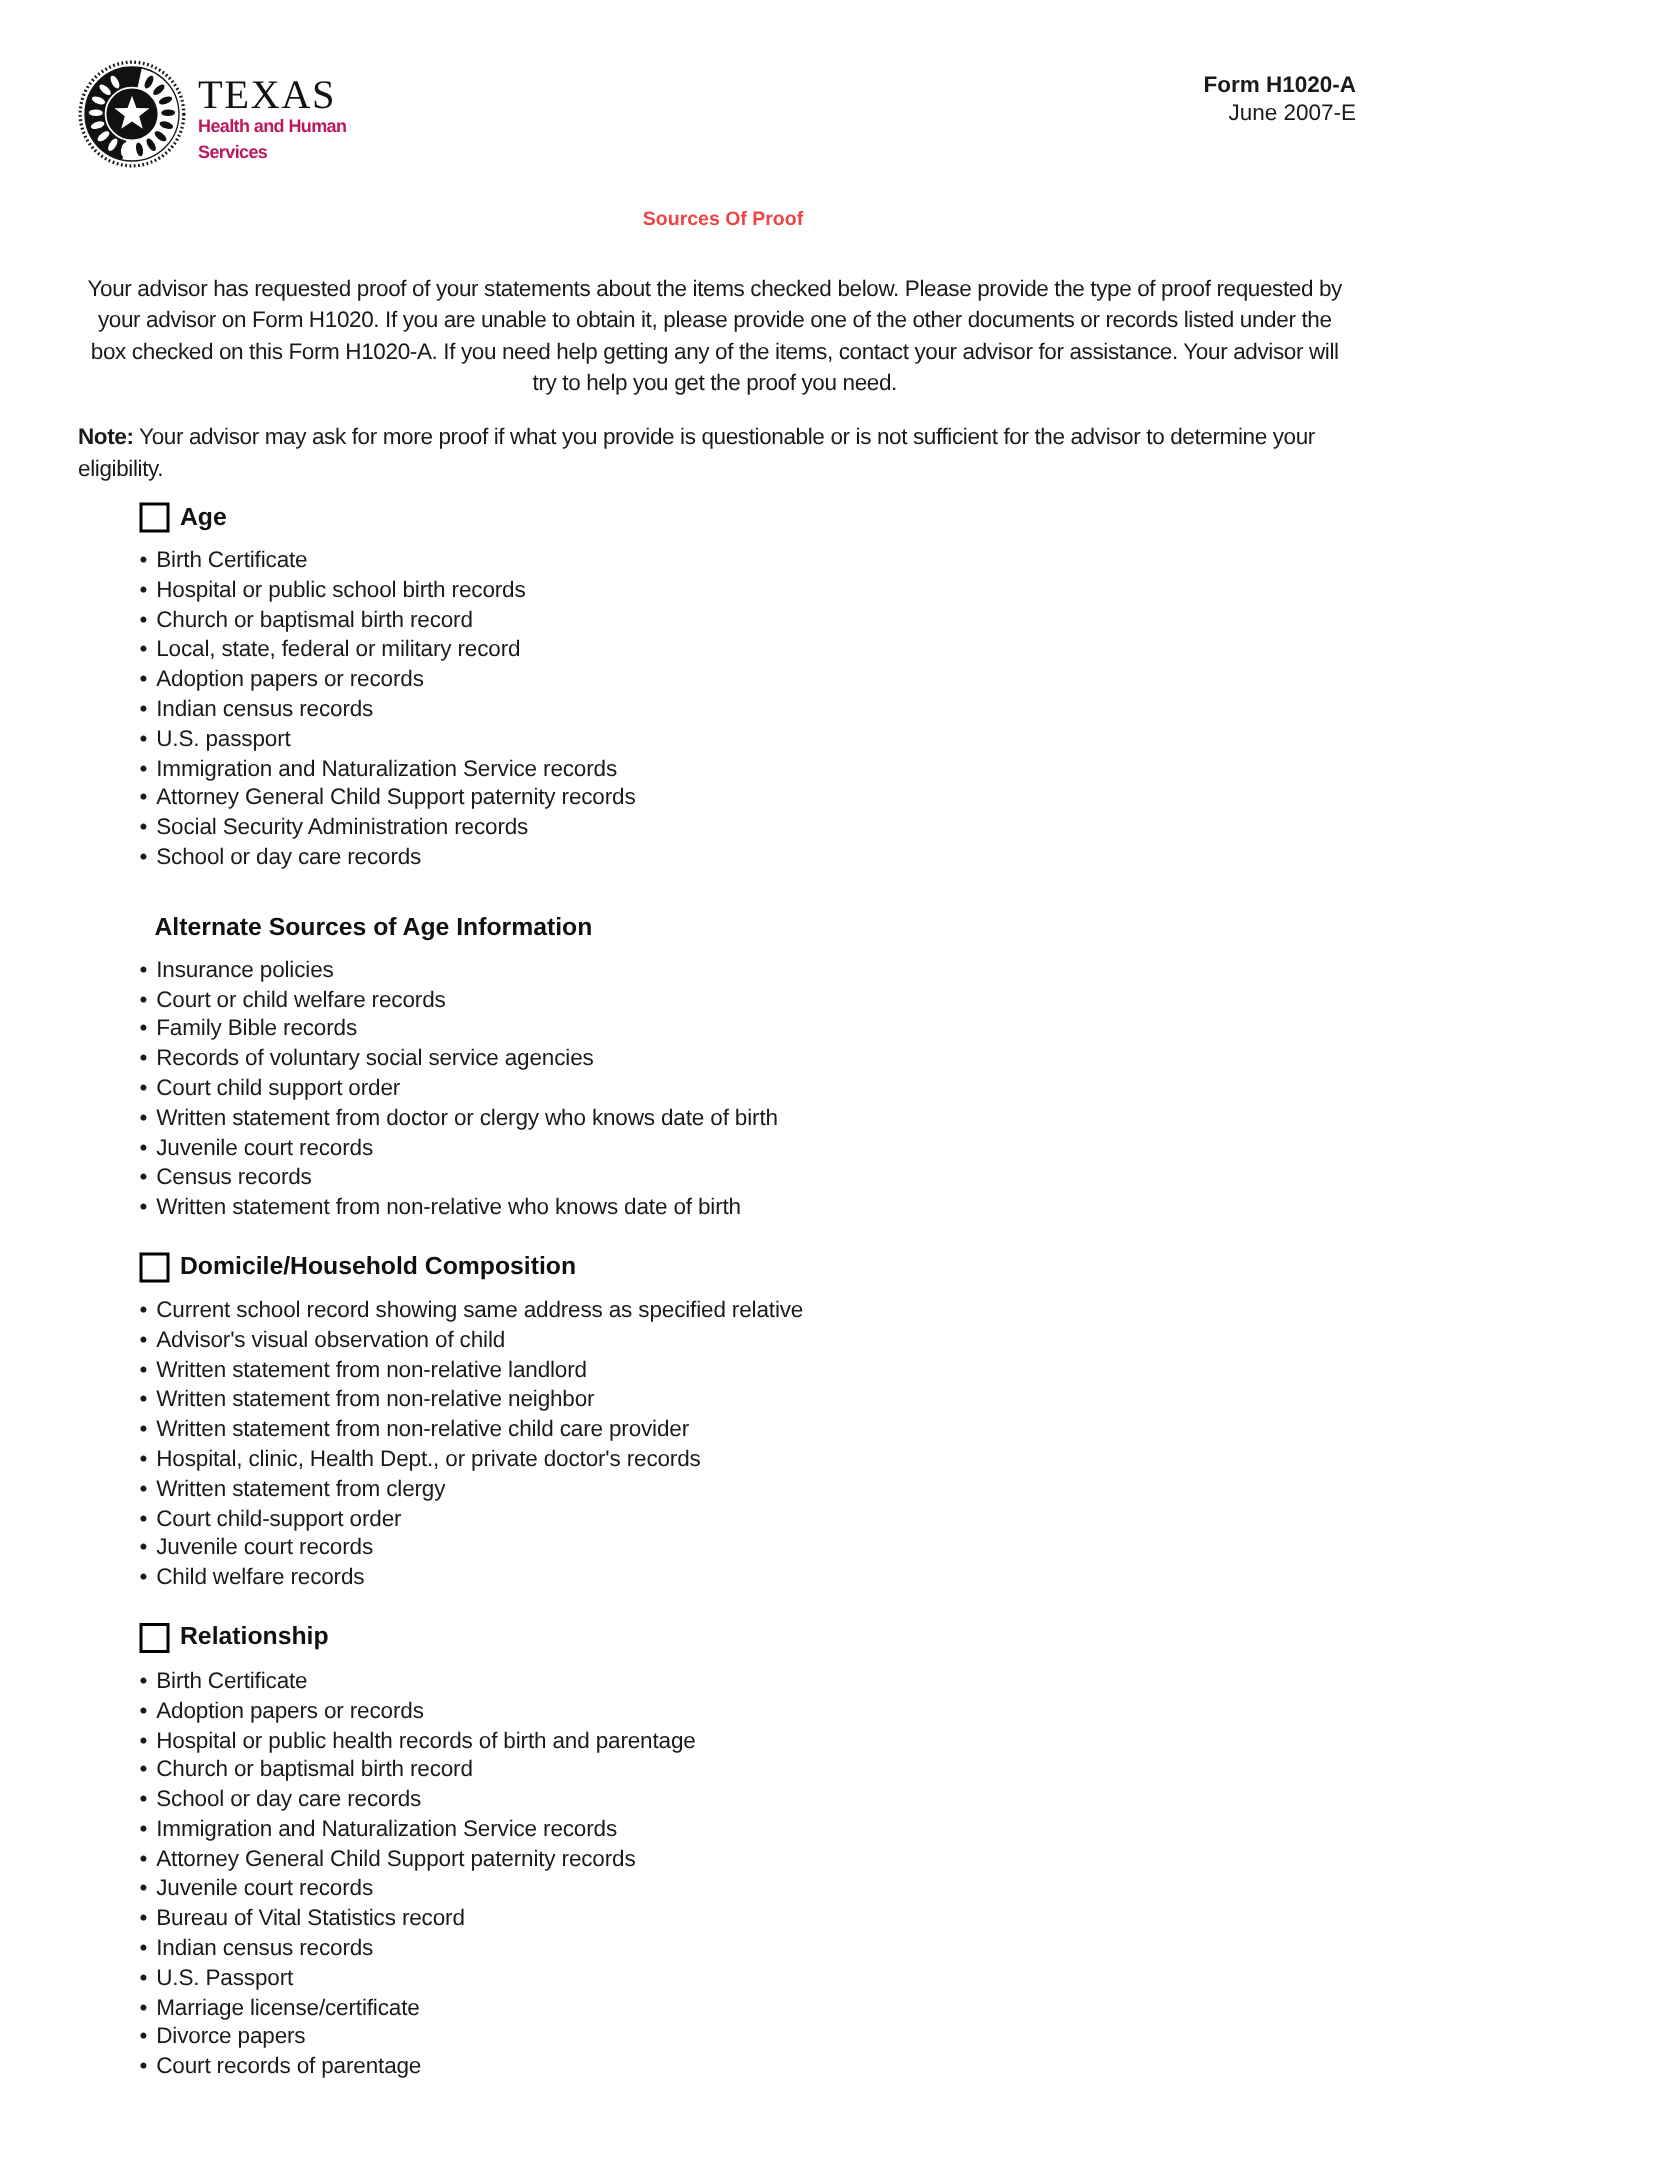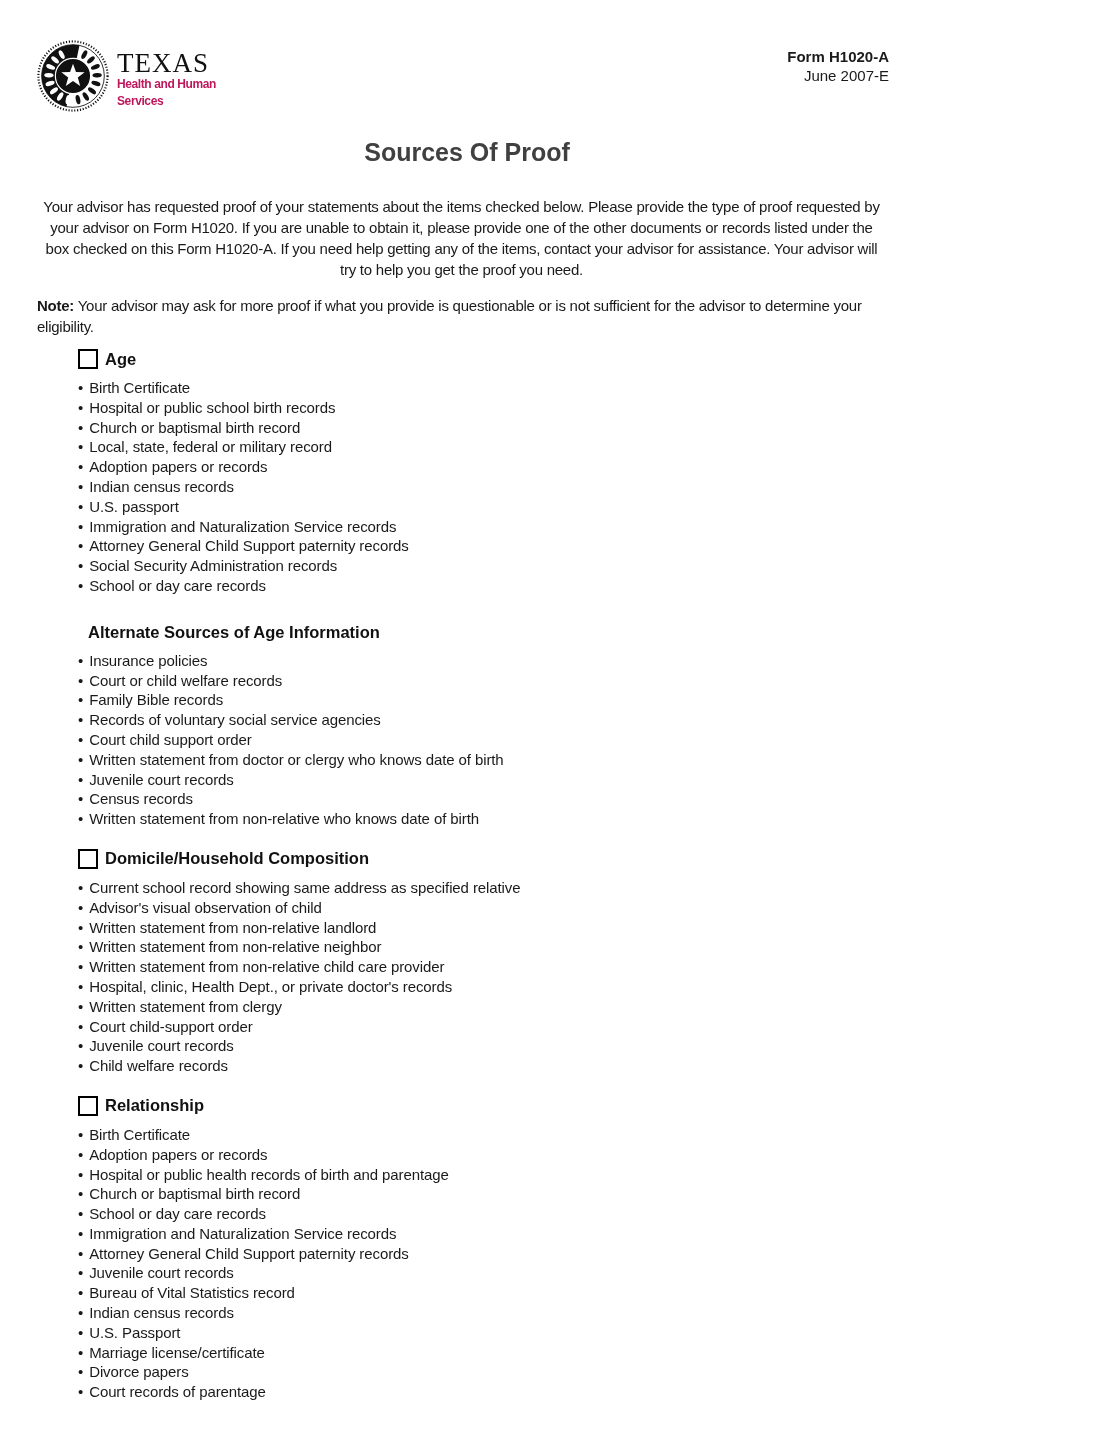--- a/index.html
+++ b/index.html
@@ -5,21 +5,21 @@
   * { box-sizing: border-box; margin: 0; padding: 0; }
   html, body { background: #fff; }
   body {
     width: 1113px;
     height: 1440px;
     margin: 0 auto;
     font-family: "Liberation Sans", "DejaVu Sans", sans-serif;
     color: #1a1a1a;
     position: relative;
   }
-  .page { width: 934px; min-height: 1440px; padding-top: 40px; }
+  .page { width: 934px; min-height: 1440px; padding-top: 40px; margin-left: 15px; }
 
   
   .header-row {
     display: flex;
     justify-content: space-between;
     align-items: flex-start;
     padding-left: 37px;
     padding-right: 45px;
   }
   .logo-block { display: flex; align-items: flex-start; }
@@ -38,24 +38,24 @@
     letter-spacing: -0.4px;
     line-height: 16.5px;
     color: #be185d;
   }
   .form-meta { text-align: right; padding-top: 7px; font-size: 15px; line-height: 19px; }
   .form-number { font-weight: bold; }
 
   
   .page-title {
     text-align: center;
-    font-size: 25px;
+    font-size: 13px;
     font-weight: bold;
     margin-top: 26px;
-    color: #404040;
+    color: #ef4444;
   }
   .intro {
     margin: 29px 48px 0 37px;
     font-size: 15px;
     line-height: 21px;
     letter-spacing: -0.25px;
     text-align: center;
   }
   .note {
     margin: 15px 48px 0 37px;

